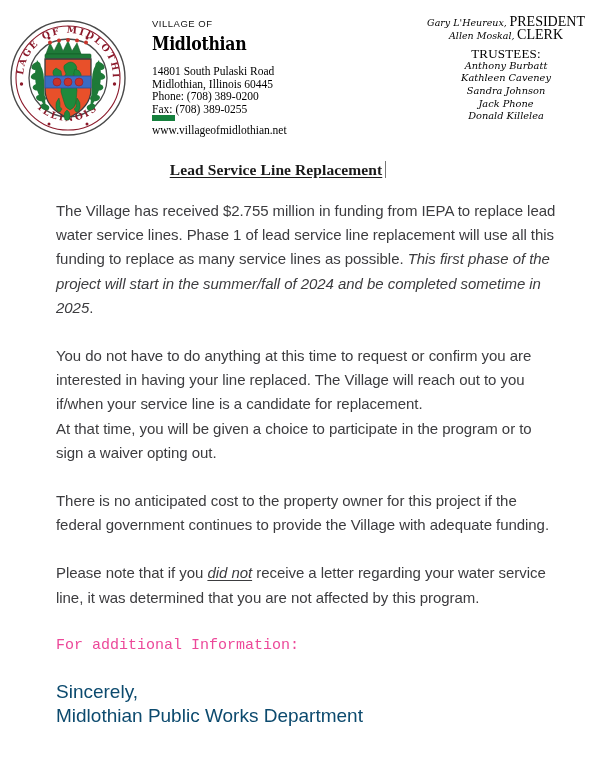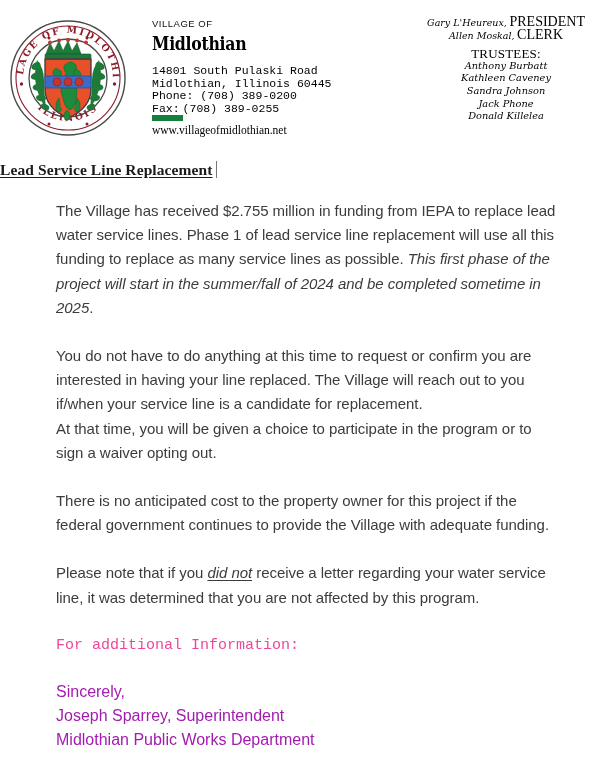--- a/index.html
+++ b/index.html
@@ -59,21 +59,21 @@
     color: #000000;
     line-height: 24px;
     letter-spacing: -0.3px;
     margin-top: 1px;
     font-stretch: condensed;
     transform: scaleX(0.92);
     transform-origin: left center;
   }
   .lh-address {
     margin-top: 10px;
-    font-family: Liberation Mono, monospace;
+    font-family: Liberation Serif, serif;
     font-size: 11.5px;
     color: #000000;
     line-height: 12.6px;
   }
   .lh-address div { white-space: nowrap; }
   .lh-fax-label {
     border-bottom: 6px solid #15803d;
     padding-right: 3px;
   }
   .lh-web {
@@ -120,21 +120,21 @@
     line-height: 12.6px;
     white-space: nowrap;
   }
 
   
   .doc-title-row {
     position: absolute;
     left: 0;
     top: 161px;
     width: 556px;
-    text-align: left;
+    text-align: center;
   }
   .doc-title {
     display: inline-block;
     font-family: "Liberation Serif", serif;
     font-weight: bold;
     font-size: 15.5px;
     color: #1a1a1a;
     text-decoration: underline;
     text-underline-offset: 2px;
     letter-spacing: 0.1px;
@@ -173,23 +173,23 @@
   .info-line {
     font-family: Liberation Mono, monospace;
     font-size: 15px;
     line-height: 24.2px;
     color: #ec4899;
     margin: 12px 0 22px 0;
   }
 
   .signoff {
     font-family: "Liberation Sans", sans-serif;
-    font-size: 16px;
+    font-size: 19px;
     line-height: 24.2px;
-    color: #a21caf;
+    color: #0c4a6e;
     margin: 0;
   }
   .signoff div { white-space: nowrap; }
 </style>
 </head>
 <body>
 
 <div class="page">
 
   <div class="letterhead">
@@ -301,18 +301,17 @@
     <p class="para"><span>You do not have to do anything at this time to request or confirm you are interested in having your line replaced. The Village will reach out to you if/when your service line is a candidate for replacement.</span><br><span>At that time, you will be given a choice to participate in the program or to sign a waiver opting out.</span></p>
 
     <p class="para">There is no anticipated cost to the property owner for this project if the federal government continues to provide the Village with adequate funding.</p>
 
     <p class="para"><span>Please note that if you </span><span class="em-underline">did not</span><span> receive a letter regarding your water service line, it was determined that you are not affected by this program.</span></p>
 
     <p class="info-line">For additional Information:</p>
 
     <div class="signoff">
       <div>Sincerely,</div>
-      <div>Joseph Sparrey, Superintendent</div>
       <div>Midlothian Public Works Department</div>
     </div>
   </div>
 
 </div>
 
 </body></html>

